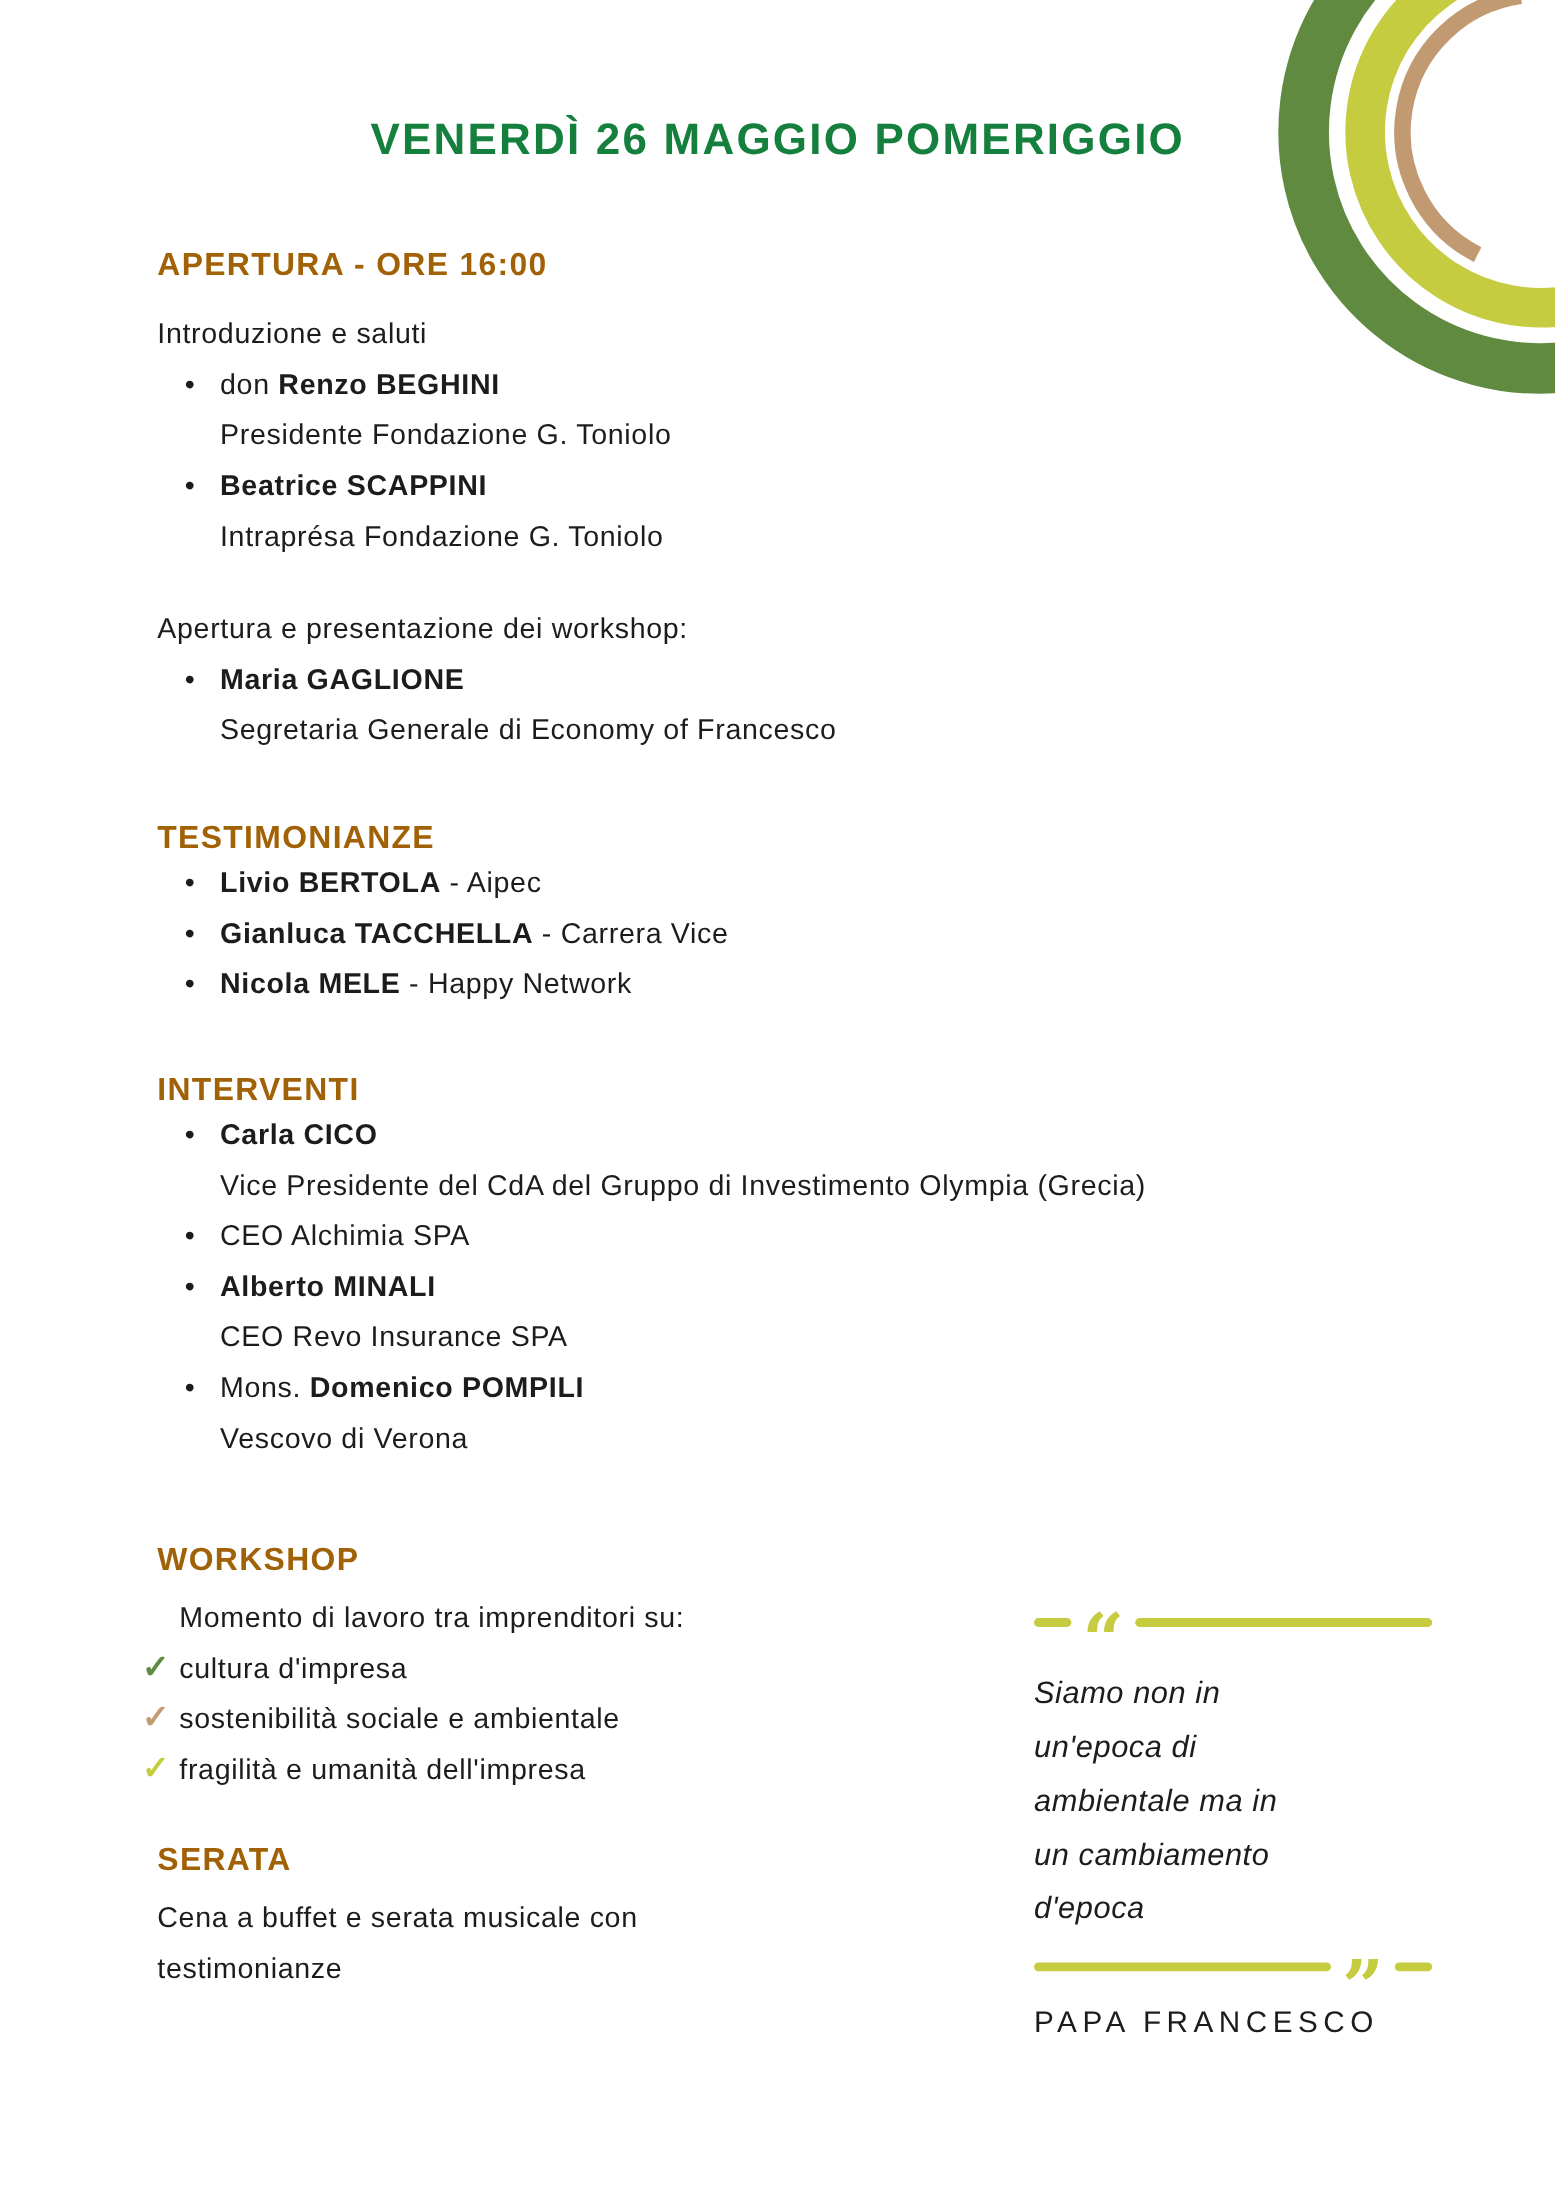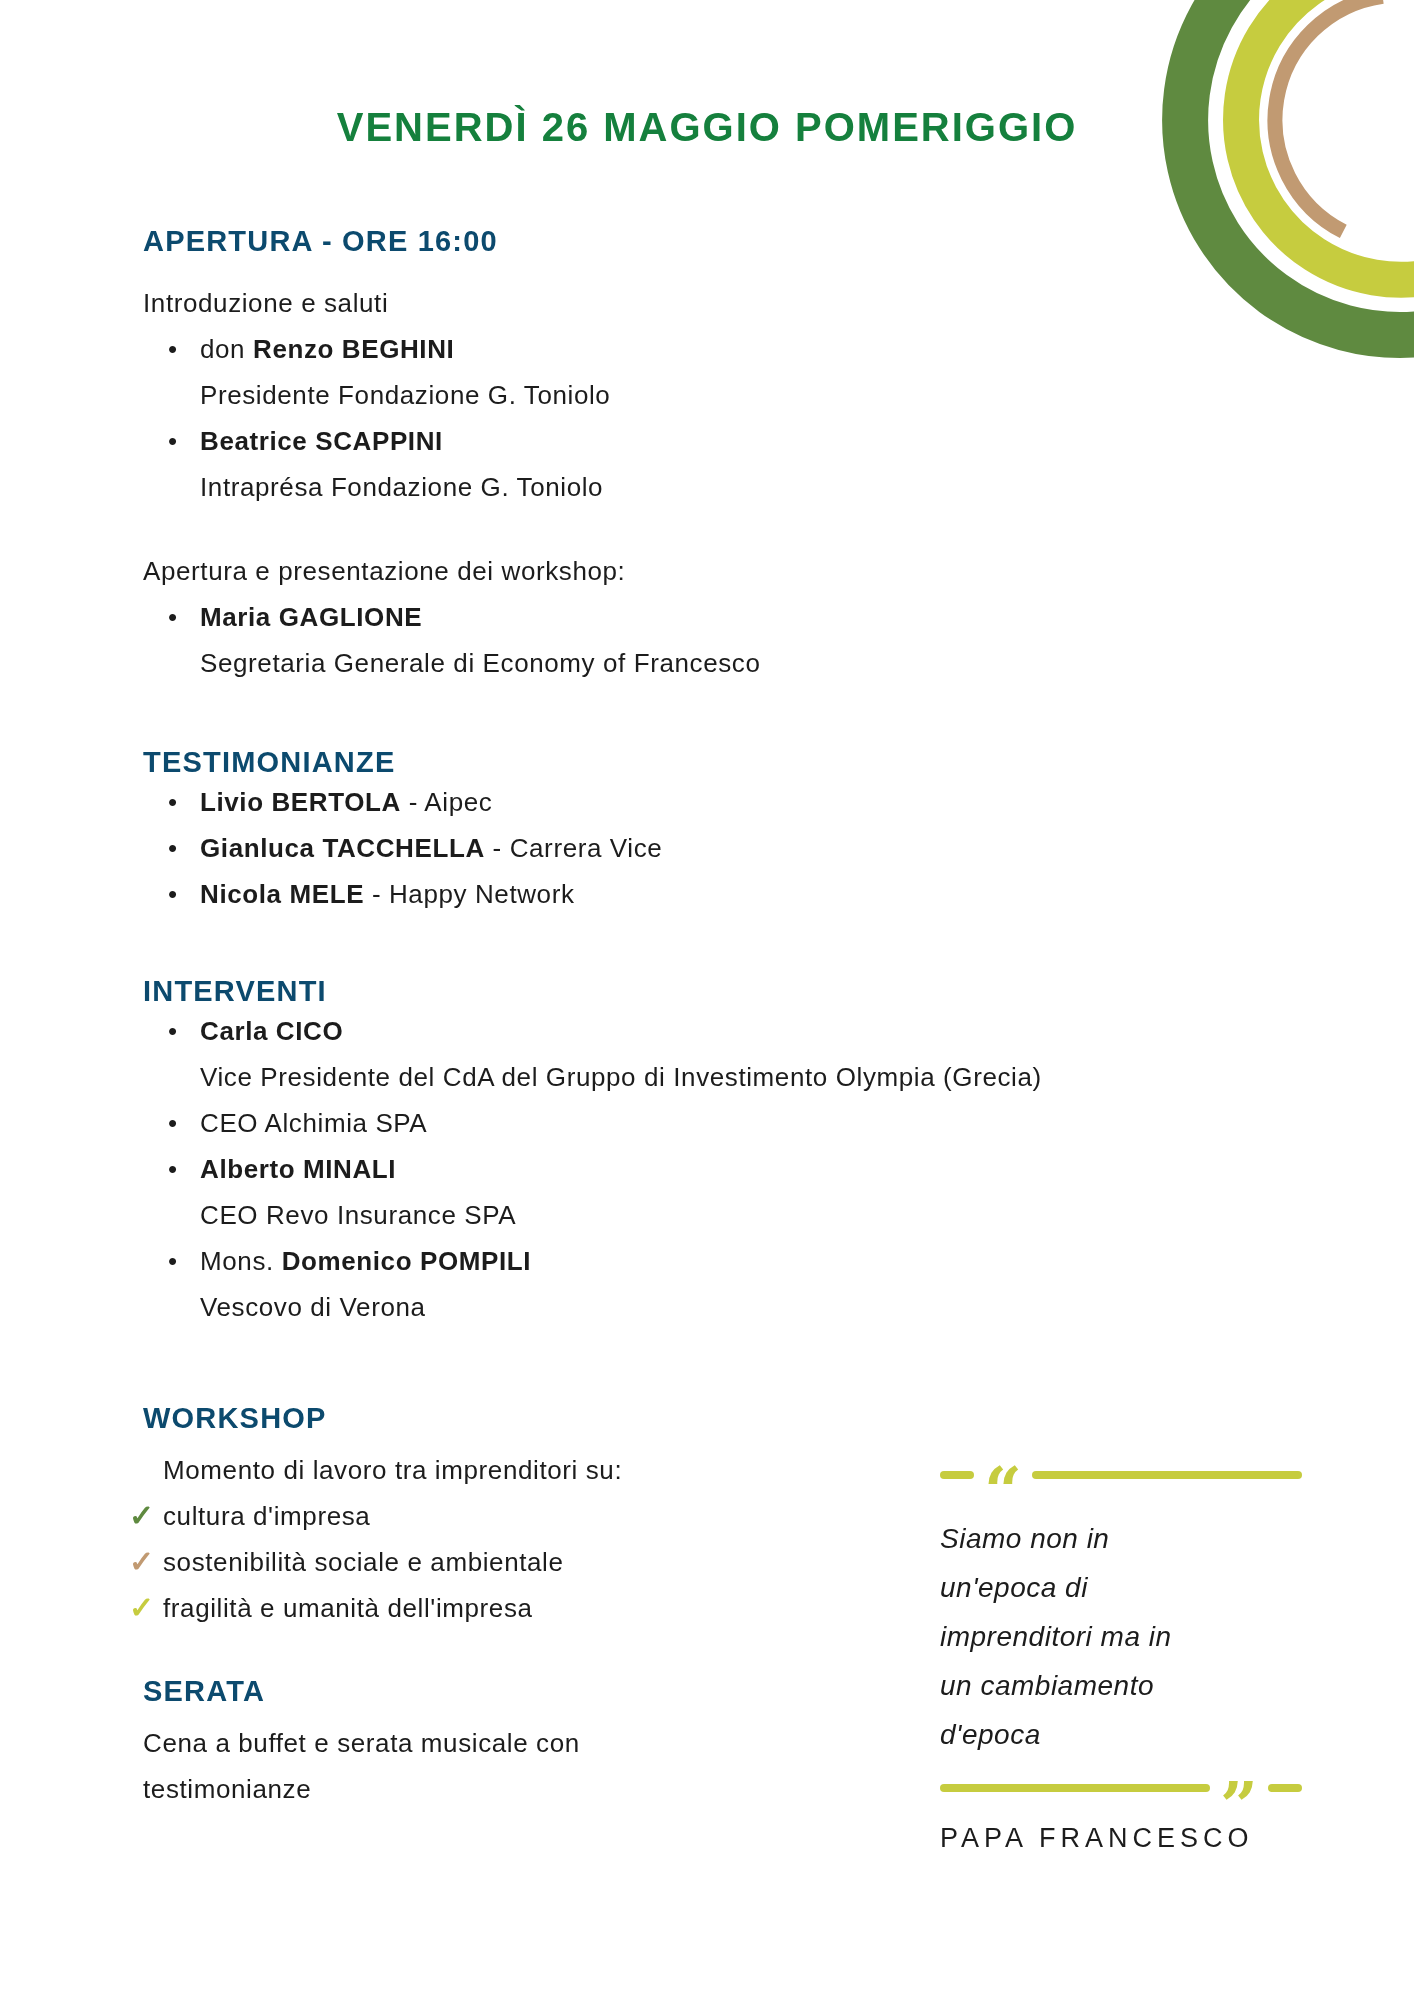--- a/index.html
+++ b/index.html
@@ -16,21 +16,21 @@
 
   .title{
     margin:105px 0 0 0;
     text-align:center;
     font-size:40px;font-weight:700;letter-spacing:2px;
     color:#15803d;
   }
   .main{margin-left:143px;width:1200px;}
   .sec{
     font-size:29px;font-weight:700;letter-spacing:1.2px;
-    color:#0c4a6e;margin:0;
+    color:#a16207;margin:0;
   }
   .m-apertura{margin-top:75px;}
   .m-testimonianze{margin-top:60px;}
   .m-interventi{margin-top:58px;}
   .m-workshop{margin-top:72px;}
   .m-serata{margin-top:44px;}
 
   .line{font-size:26px;line-height:46px;letter-spacing:0.6px;}
   .intro{margin-top:22px;}
   .intro2{margin-top:38px;}
@@ -170,21 +170,21 @@
 
 <div class="quote">
   <div class="qtop">
     <span class="qdash"></span>
     <span class="qmark">“</span>
     <span class="qline"></span>
   </div>
   <div class="qtext">
     <div>Siamo non in</div>
     <div>un'epoca di</div>
-    <div>imprenditori ma in</div>
+    <div>ambientale ma in</div>
     <div>un cambiamento</div>
     <div>d'epoca</div>
   </div>
   <div class="qbottom">
     <span class="qline"></span>
     <span class="qmark qmark-close">”</span>
     <span class="qdash"></span>
   </div>
   <div class="qattr">PAPA FRANCESCO</div>
 </div>

